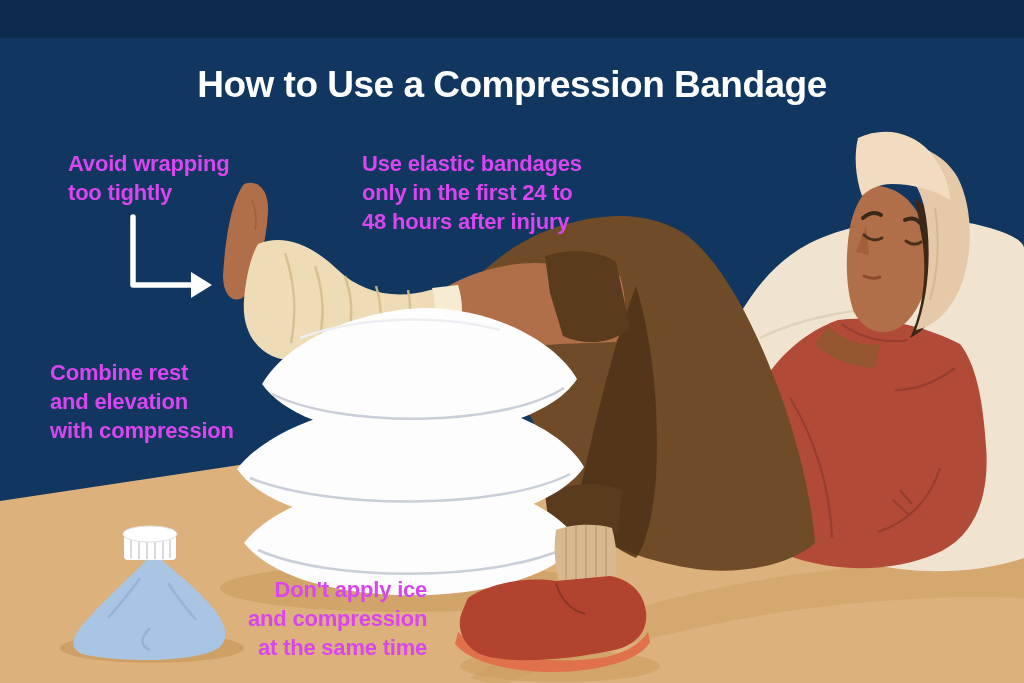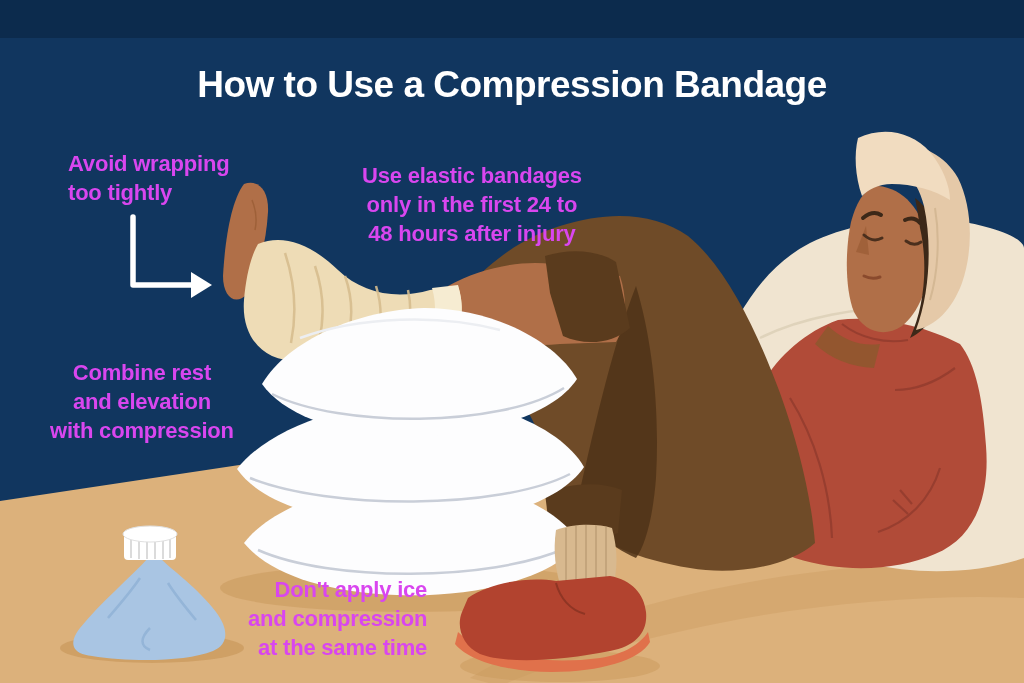--- a/index.html
+++ b/index.html
@@ -12,22 +12,22 @@
   .txt{
     position:absolute;color:#d946ef;font-weight:bold;
     font-size:22px;line-height:29px;letter-spacing:-0.2px;
     white-space:pre-line;z-index:5;
   }
   .title{
     position:absolute;left:0;right:0;top:26px;text-align:center;
     color:#fff;font-weight:bold;font-size:37px;letter-spacing:-0.5px;z-index:5;
   }
   .ann-avoid{left:68px;top:111px;}
-  .ann-elastic{left:362px;top:123px;text-align:center;}
-  .ann-combine{left:50px;top:320px;text-align:center;}
+  .ann-elastic{left:362px;top:111px;}
+  .ann-combine{left:50px;top:320px;}
   .ann-ice{left:248px;top:537px;text-align:right;}
   .logo{
     position:absolute;left:0;bottom:0;height:33px;z-index:6;
     display:flex;align-items:center;padding:0 16px 2px 13px;
     border-radius:0 10px 0 0;
     font-size:25px;font-weight:bold;letter-spacing:-0.5px;
   }
   .logo .very{color:#ffffff;}
   .logo .well{}
 </style>

